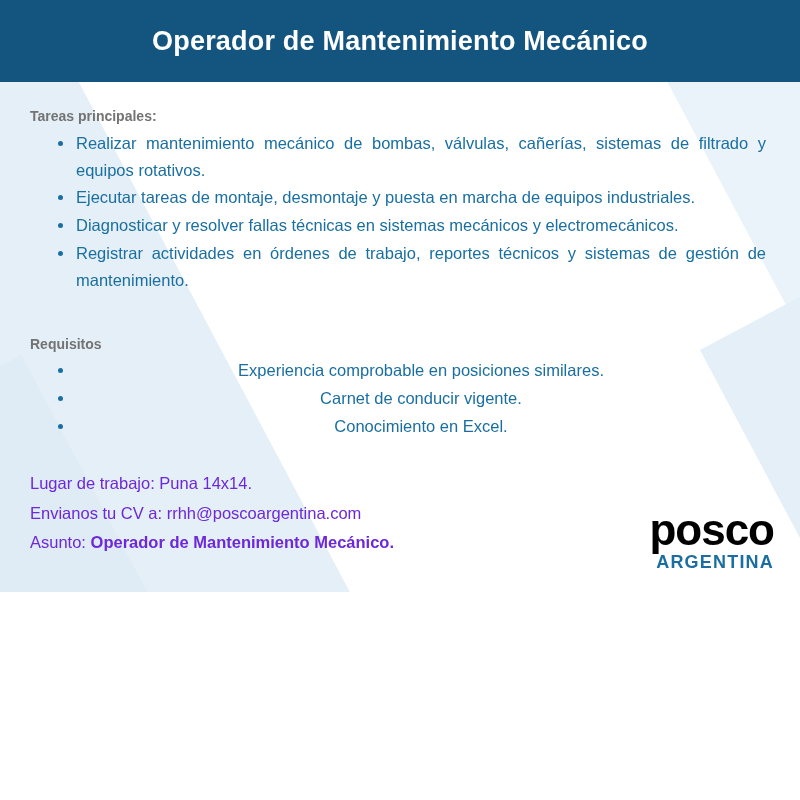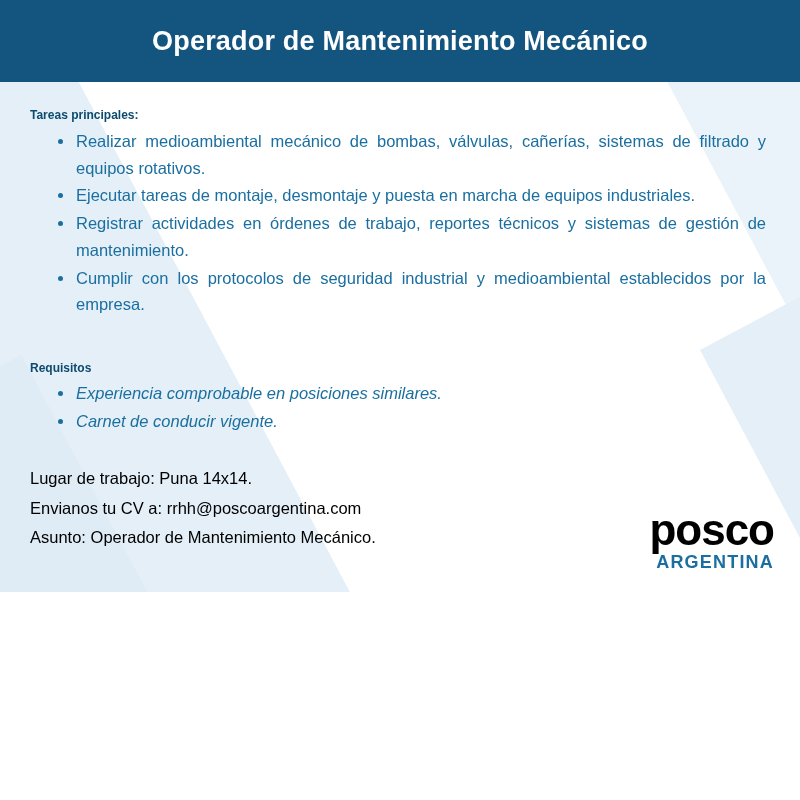--- a/index.html
+++ b/index.html
@@ -87,22 +87,22 @@
     font-weight: bold;
     letter-spacing: 0.2px;
     text-align: center;
   }
   .content {
     position: relative;
     z-index: 2;
     padding: 26px 34px 0 30px;
   }
   .section-title {
-    color: #0c4a6e;
-    font-size: 12px;
+    color: #737373;
+    font-size: 14px;
     font-weight: bold;
     margin: 0 0 6px 0;
   }
   ul.bullets {
     list-style: none;
     margin: 0;
     padding: 0 0 0 28px;
   }
   ul.bullets li {
     position: relative;
@@ -117,43 +117,42 @@
     content: "";
     position: absolute;
     left: 0;
     top: 11px;
     width: 5px;
     height: 5px;
     border-radius: 50%;
     background: #1a6fa0;
   }
   ul.bullets.tight li {
-    text-align: left;
-    font-style: italic;
+    text-align: center;
   }
   .gap-mid {
     height: 26px;
   }
   .section-title.req {
     margin-top: 16px;
     margin-bottom: 5px;
   }
   .footer-block {
     position: relative;
     z-index: 2;
     margin-top: 30px;
     padding: 0 34px 0 30px;
   }
   .footer-line {
-    color: #000000;
+    color: #6d28d9;
     font-size: 16.5px;
     line-height: 1.78;
   }
   .footer-line .bold {
-    font-weight: normal;
+    font-weight: bold;
   }
   .logo {
     position: absolute;
     right: 26px;
     bottom: 18px;
     z-index: 3;
     text-align: right;
   }
   .logo-word {
     color: #000000;
@@ -185,32 +184,33 @@
   </div>
 
   <div class="header">
     <div class="header-title">Operador de Mantenimiento Mecánico</div>
   </div>
 
   <div class="content">
 
     <div class="section-title">Tareas principales:</div>
     <ul class="bullets">
-      <li>Realizar medioambiental mecánico de bombas, válvulas, cañerías, sistemas de filtrado y equipos rotativos.</li>
+      <li>Realizar mantenimiento mecánico de bombas, válvulas, cañerías, sistemas de filtrado y equipos rotativos.</li>
       <li>Ejecutar tareas de montaje, desmontaje y puesta en marcha de equipos industriales.</li>
+      <li>Diagnosticar y resolver fallas técnicas en sistemas mecánicos y electromecánicos.</li>
       <li>Registrar actividades en órdenes de trabajo, reportes técnicos y sistemas de gestión de mantenimiento.</li>
-      <li>Cumplir con los protocolos de seguridad industrial y medioambiental establecidos por la empresa.</li>
     </ul>
 
     <div class="gap-mid"></div>
 
     <div class="section-title req">Requisitos</div>
     <ul class="bullets tight">
       <li>Experiencia comprobable en posiciones similares.</li>
       <li>Carnet de conducir vigente.</li>
+      <li>Conocimiento en Excel.</li>
     </ul>
 
   </div>
 
   <div class="footer-block">
     <div class="footer-line">Lugar de trabajo: Puna 14x14.</div>
     <div class="footer-line">
       <span>Envianos tu CV a: </span><span>rrhh@poscoargentina.com</span>
     </div>
     <div class="footer-line">

